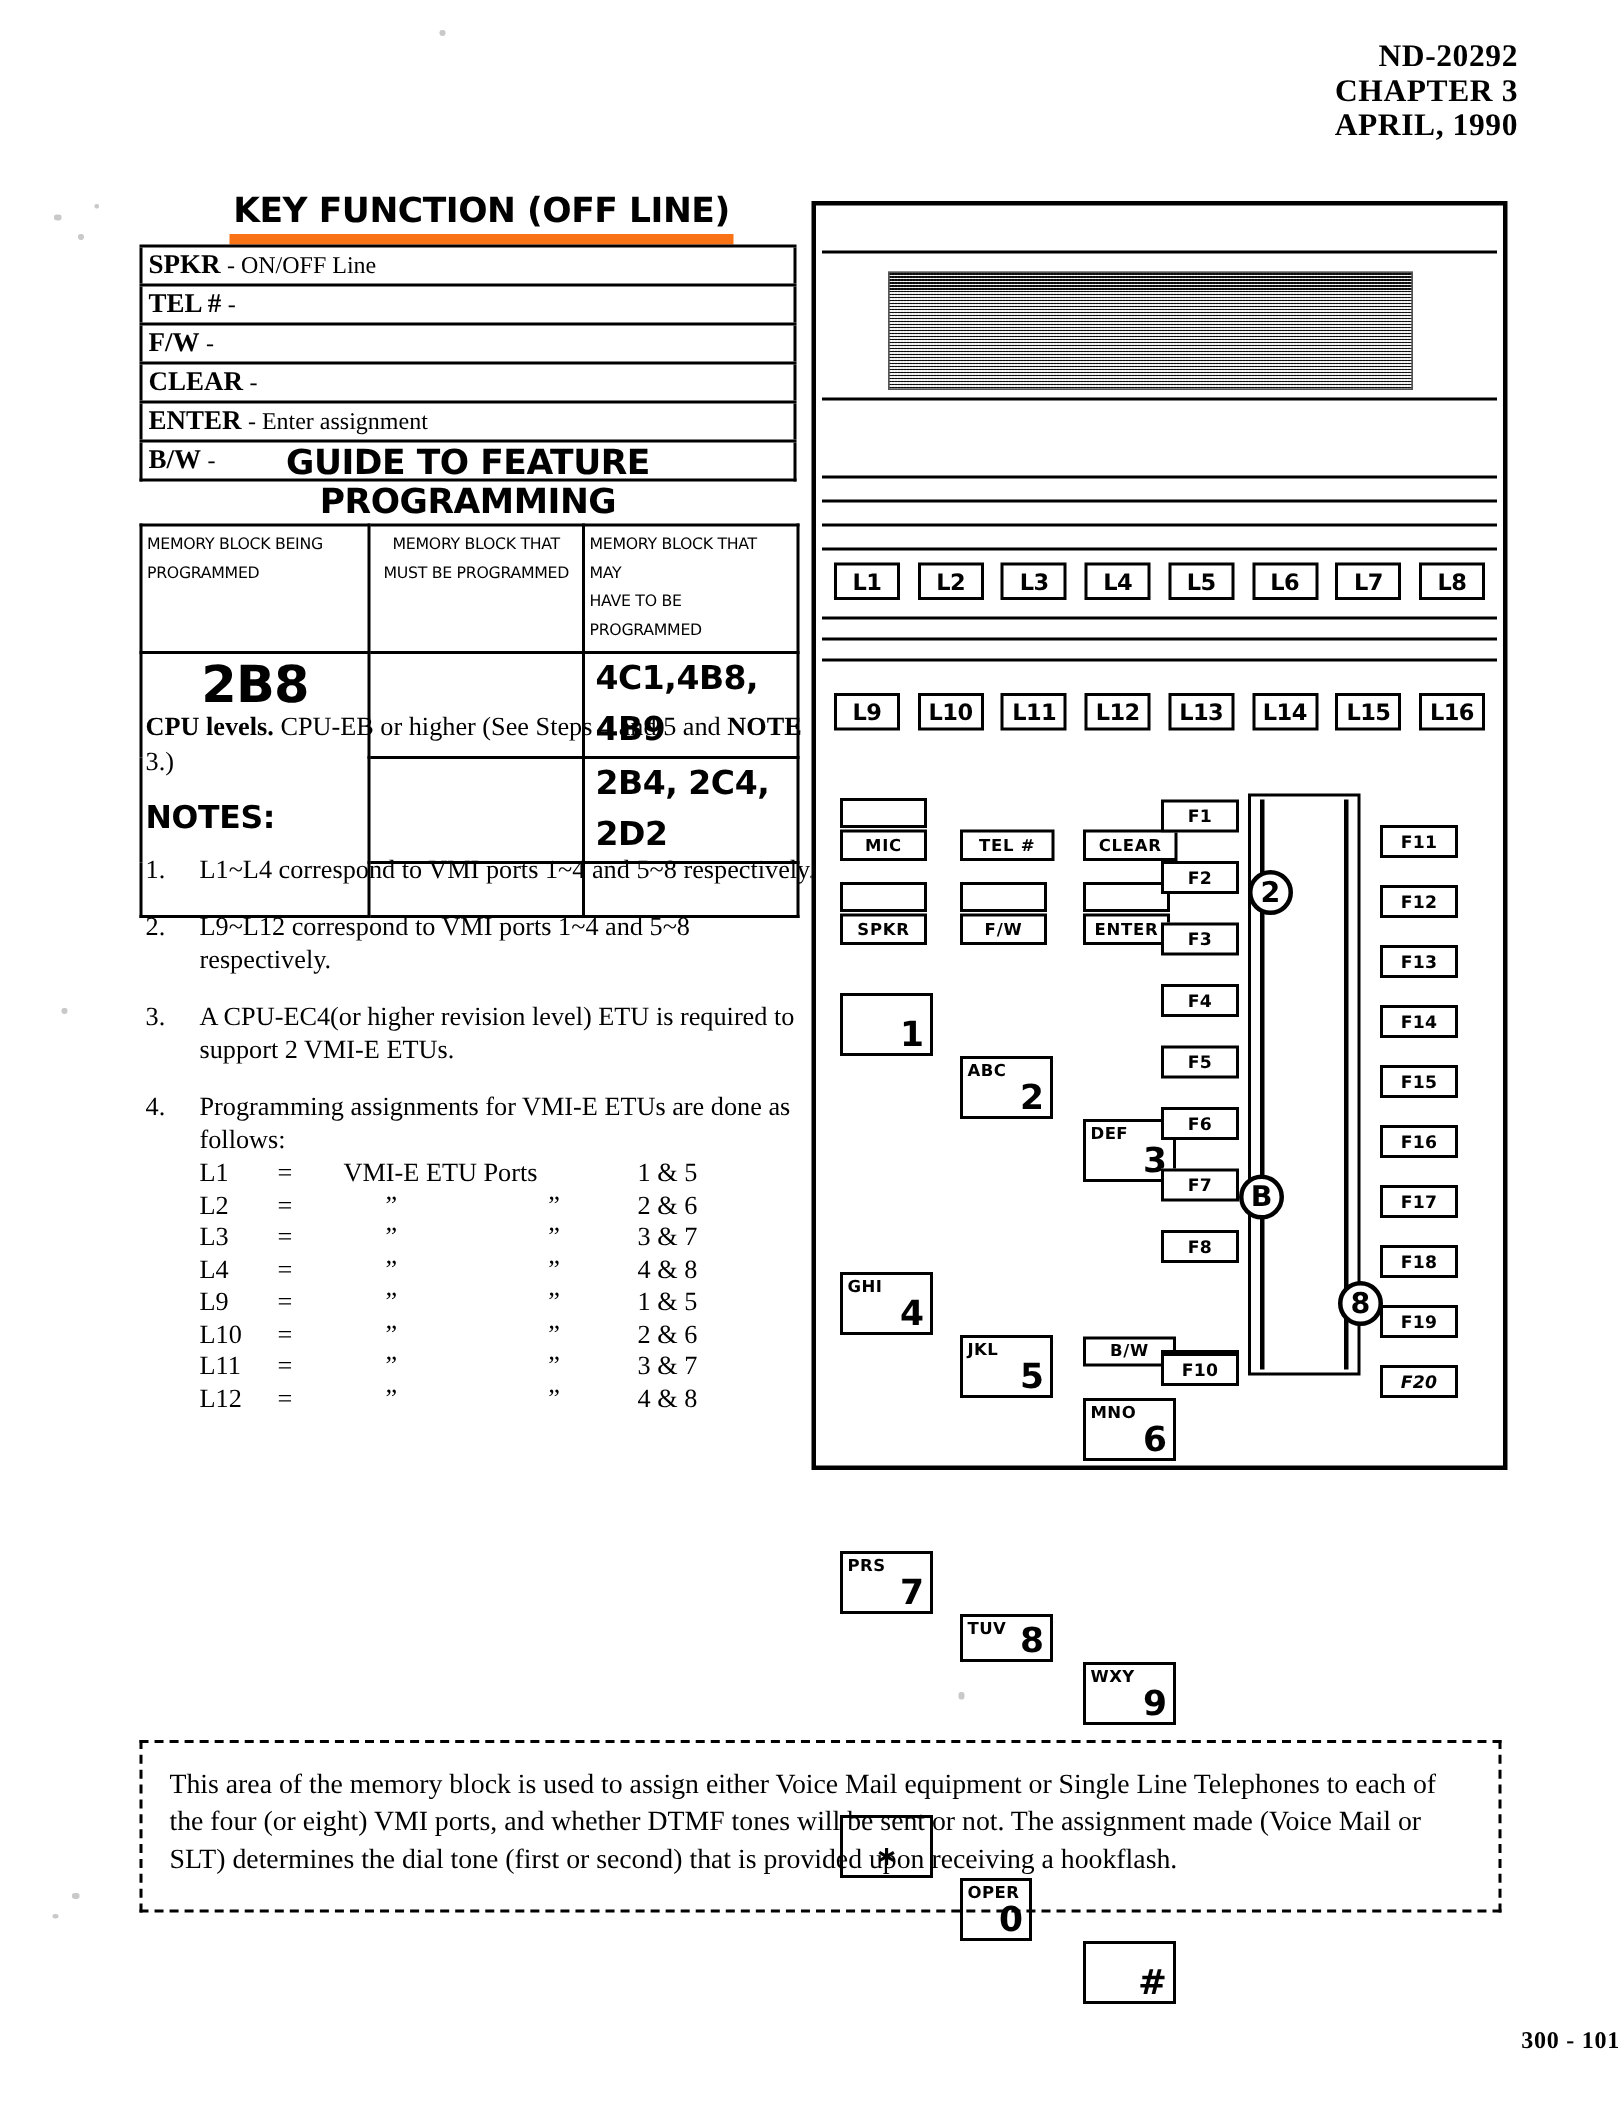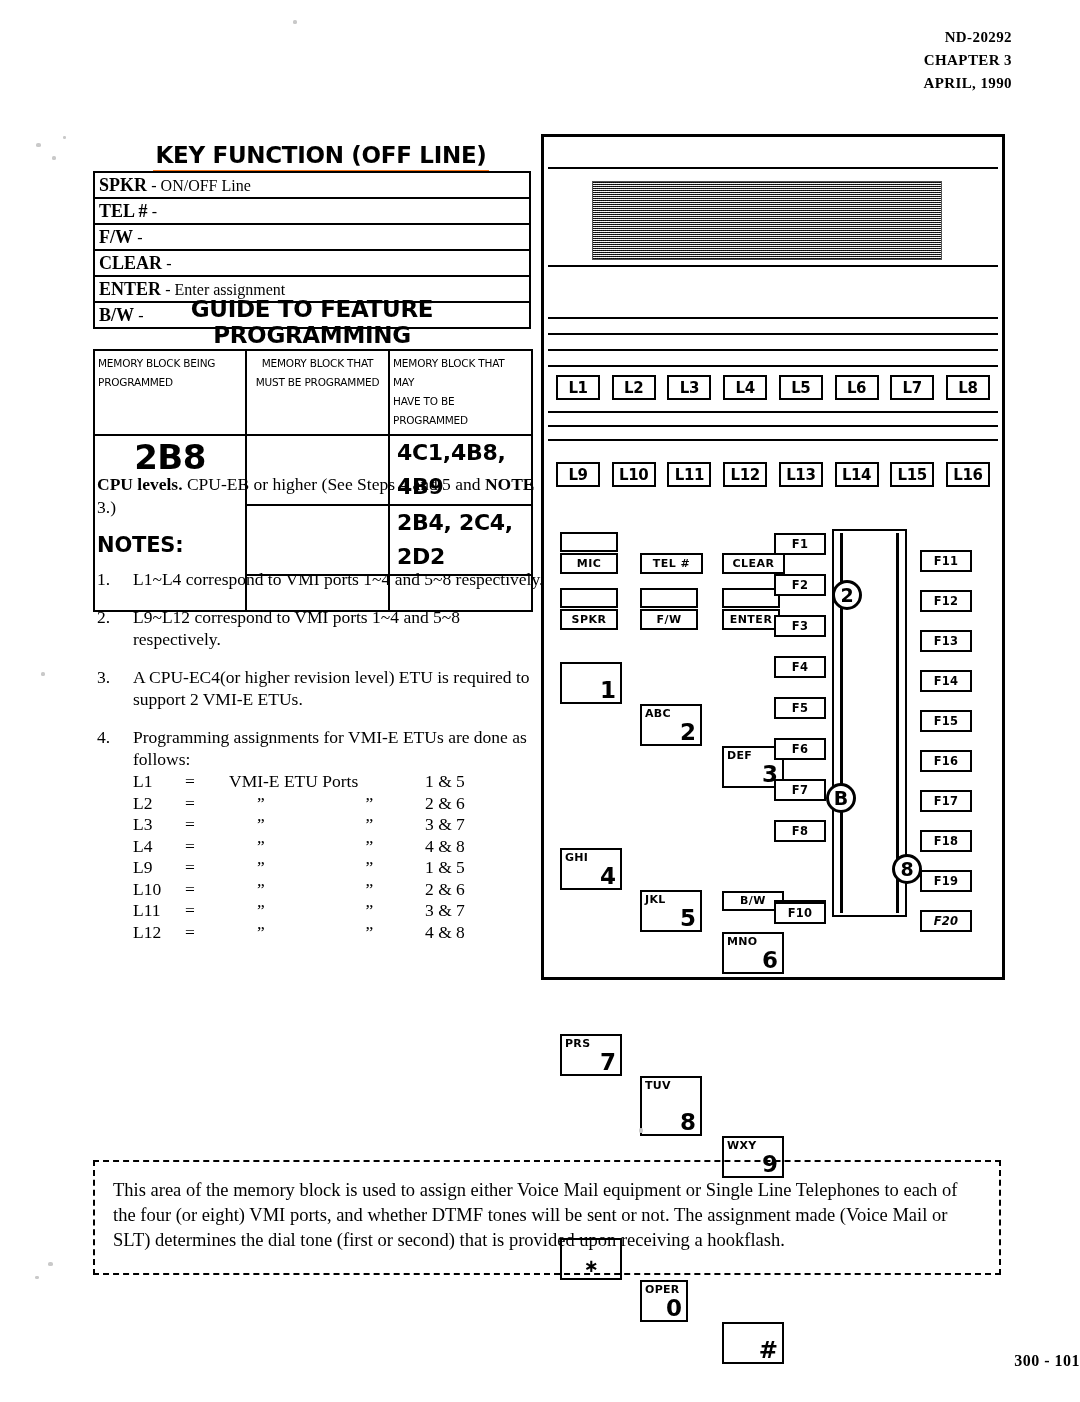--- a/index.html
+++ b/index.html
@@ -18,21 +18,21 @@
   }
 
   
   .doc-header {
     position: absolute;
     top: 26px;
     right: 68px;
     text-align: right;
     font-family: "Liberation Serif", serif;
     font-weight: bold;
-    font-size: 15px;
+    font-size: 21px;
     line-height: 23px;
     letter-spacing: 0.4px;
   }
 
   
   .section-title {
     font-family: "DejaVu Sans", sans-serif;
     font-weight: bold;
     text-align: center;
     letter-spacing: -0.3px;
@@ -41,22 +41,22 @@
   
   #key-function-block {
     position: absolute;
     left: 93px;
     top: 126px;
     width: 438px;
   }
   #key-function-block .section-title {
     font-size: 23px;
     padding: 0 0 2px 0;
-    border-bottom: 1px solid #f97316;
-    margin: 17px 42px 0 60px;
+    border-bottom: 7px solid #f97316;
+    margin: 3px 42px 0 60px;
     line-height: 25px;
   }
   .kf-table {
     border: 2px solid #000;
     border-top: none;
     border-collapse: collapse;
     width: 100%;
     table-layout: fixed;
   }
   .kf-table td {
@@ -640,21 +640,21 @@
   </div>
   <div class="kp kp-num" style="left:178px; top:585px; width:62px; height:42px;">
     <span class="alpha">MNO</span>
     <span class="digit">6</span>
   </div>
 
   <div class="kp kp-num" style="left:16px;  top:645px; width:62px; height:42px;">
     <span class="alpha">PRS</span>
     <span class="digit">7</span>
   </div>
-  <div class="kp kp-num" style="left:96px;  top:645px; width:62px; height:60px;">
+  <div class="kp kp-num" style="left:96px;  top:645px; width:62px; height:32px;">
     <span class="alpha">TUV</span>
     <span class="digit">8</span>
   </div>
   <div class="kp kp-num" style="left:178px; top:645px; width:62px; height:42px;">
     <span class="alpha">WXY</span>
     <span class="digit">9</span>
   </div>
 
   <div class="kp kp-num" style="left:16px;  top:705px; width:62px; height:42px;">
     <span class="alpha"></span>

